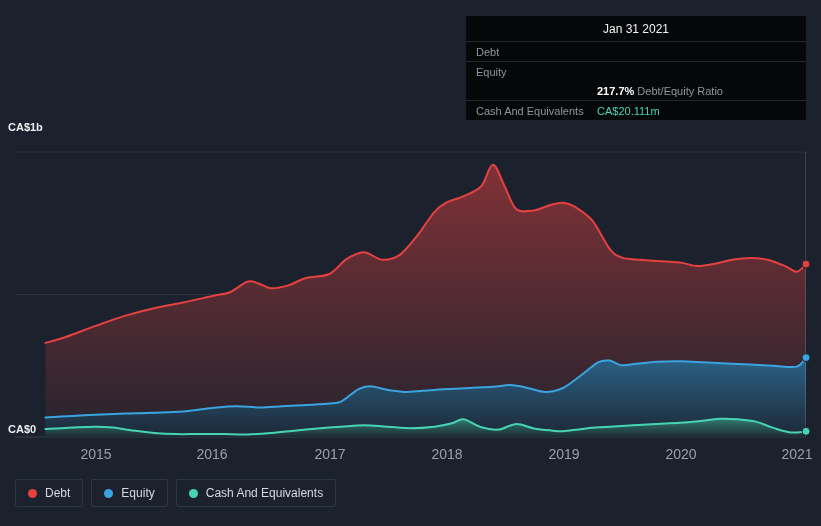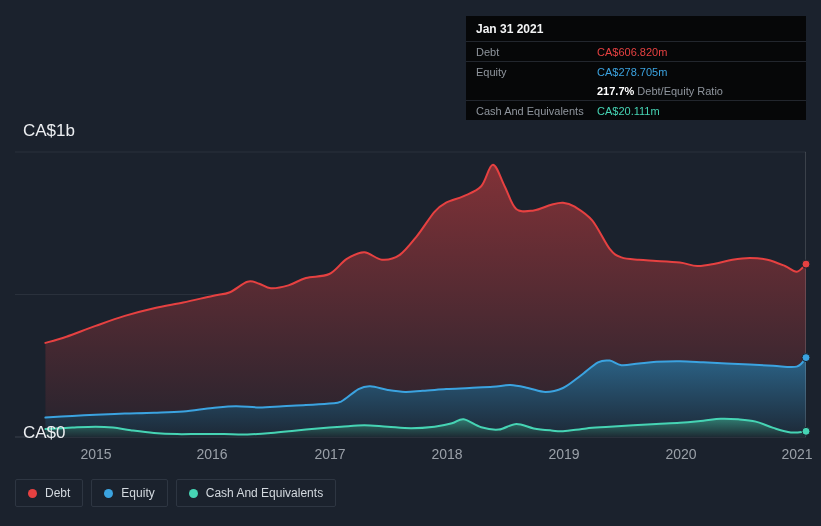--- a/index.html
+++ b/index.html
@@ -1,39 +1,39 @@
 <!DOCTYPE html>
 <html><head>
 <meta charset="utf-8">
 <style>
   html,body{margin:0;padding:0;background:#12161d;}
   .page{
     position:relative;width:821px;height:526px;background:#1b222d;
     font-family:"Liberation Sans",sans-serif;overflow:hidden;
   }
   #chart-svg{position:absolute;left:0;top:0;width:821px;height:526px;display:block;}
-  .ylabel{position:absolute;left:23px;color:#eceef1;font-size:17px;font-weight:normal;z-index:2;}
+  .ylabel{position:absolute;left:8px;color:#eceef1;font-size:11px;font-weight:bold;z-index:2;}
   .ylabel.top{top:121px;}
   .ylabel.zero{top:423px;}
   .xticks span{
     position:absolute;top:446px;transform:translateX(-50%);
     color:#9aa0a8;font-size:14px;z-index:2;
   }
   .xticks span:nth-child(1){left:96px;}
   .xticks span:nth-child(2){left:212px;}
   .xticks span:nth-child(3){left:330px;}
   .xticks span:nth-child(4){left:447px;}
   .xticks span:nth-child(5){left:564px;}
   .xticks span:nth-child(6){left:681px;}
   .xticks span:nth-child(7){left:797px;}
   .tooltip{
     position:absolute;left:466px;top:16px;width:340px;z-index:5;
     background:#060708;font-size:11px;color:#fff;
   }
-  .tt-header{padding:6px 10px 5px;font-size:12px;font-weight:bold;color:#f2f3f4;}
+  .tt-header{padding:6px 10px 5px;font-size:12px;font-weight:normal;color:#f2f3f4;text-align:center;}
   .tt-row{display:flex;align-items:center;height:19px;}
   .bt{border-top:1px solid #22262d;}
   .tt-row .lbl{flex:0 0 121px;padding-left:10px;color:#8f959d;}
   .tt-row .val{flex:1;}
   .v-debt{color:#e64141;}
   .v-equity{color:#3ba3e0;}
   .v-cash{color:#46d4b4;}
   .ratio .pct{color:#ffffff;font-weight:bold;margin-top:33px;}
   .ratio .rest{color:#8f959d;}
   .legend{position:absolute;left:15px;top:479px;display:flex;gap:8px;z-index:3;}
@@ -92,25 +92,23 @@
     <span>2018</span>
     <span>2019</span>
     <span>2020</span>
     <span>2021</span>
   </div>
 
   <div class="tooltip">
     <div class="tt-header">Jan 31 2021</div>
     <div class="tt-row bt">
       <span class="lbl">Debt</span>
-      <span class="val v-debt">CA$606.820m</span>
     </div>
     <div class="tt-row bt">
       <span class="lbl">Equity</span>
-      <span class="val v-equity">CA$278.705m</span>
     </div>
     <div class="tt-row ratio">
       <span class="lbl"></span>
       <span class="val"><span class="pct">217.7%</span><span class="rest"> Debt/Equity Ratio</span></span>
     </div>
     <div class="tt-row bt">
       <span class="lbl">Cash And Equivalents</span>
       <span class="val v-cash">CA$20.111m</span>
     </div>
   </div>

